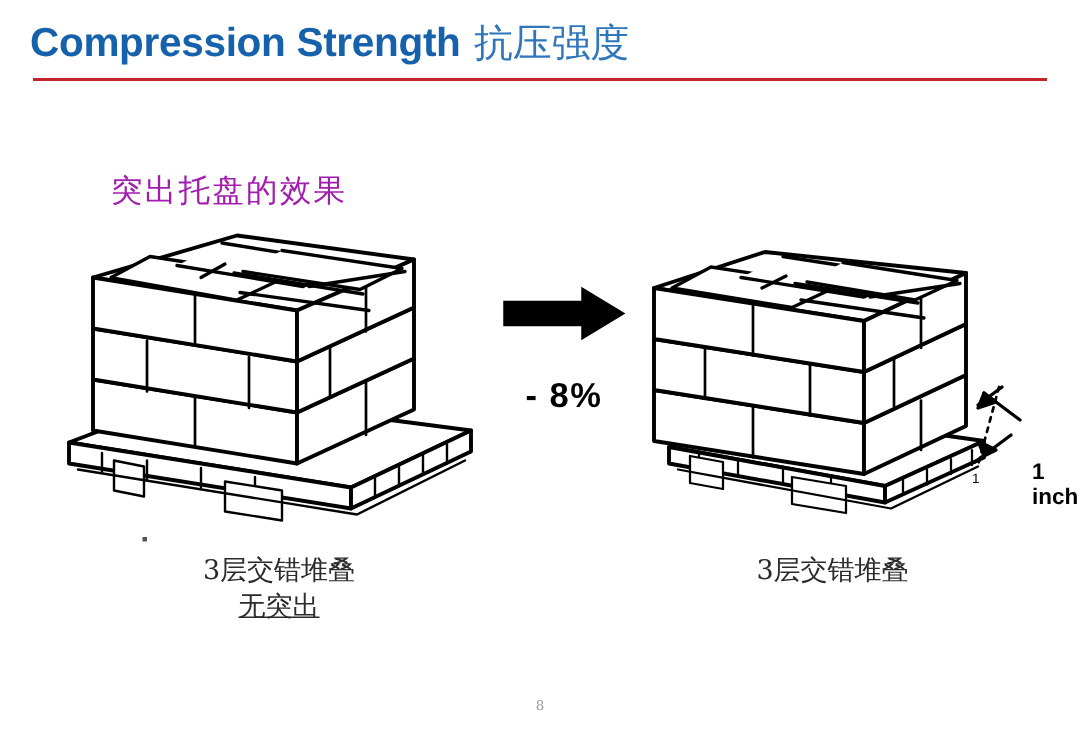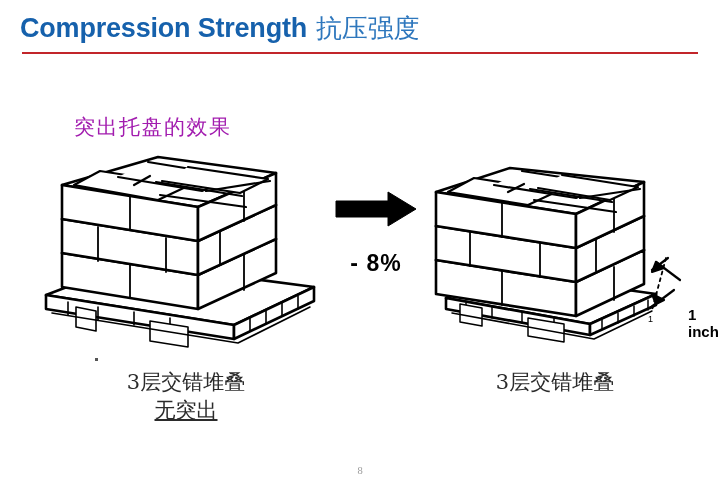--- a/index.html
+++ b/index.html
@@ -88,21 +88,21 @@
     font-weight:bold;
     color:#000000;
     letter-spacing:1px;
     white-space:nowrap;
   }
 
   
   .caption {
     position:absolute;
     font-family:"DejaVu Serif", serif;
-    font-size:21px;
+    font-size:18px;
     color:#2B2B2B;
     text-align:center;
     line-height:1.32;
     white-space:nowrap;
   }
   .caption-left  { left:36px;  top:369px; width:300px; }
   .caption-right { left:400px; top:369px; width:310px; }
   .caption .line2 { display:block;text-decoration:underline; }
 
   .speck {

